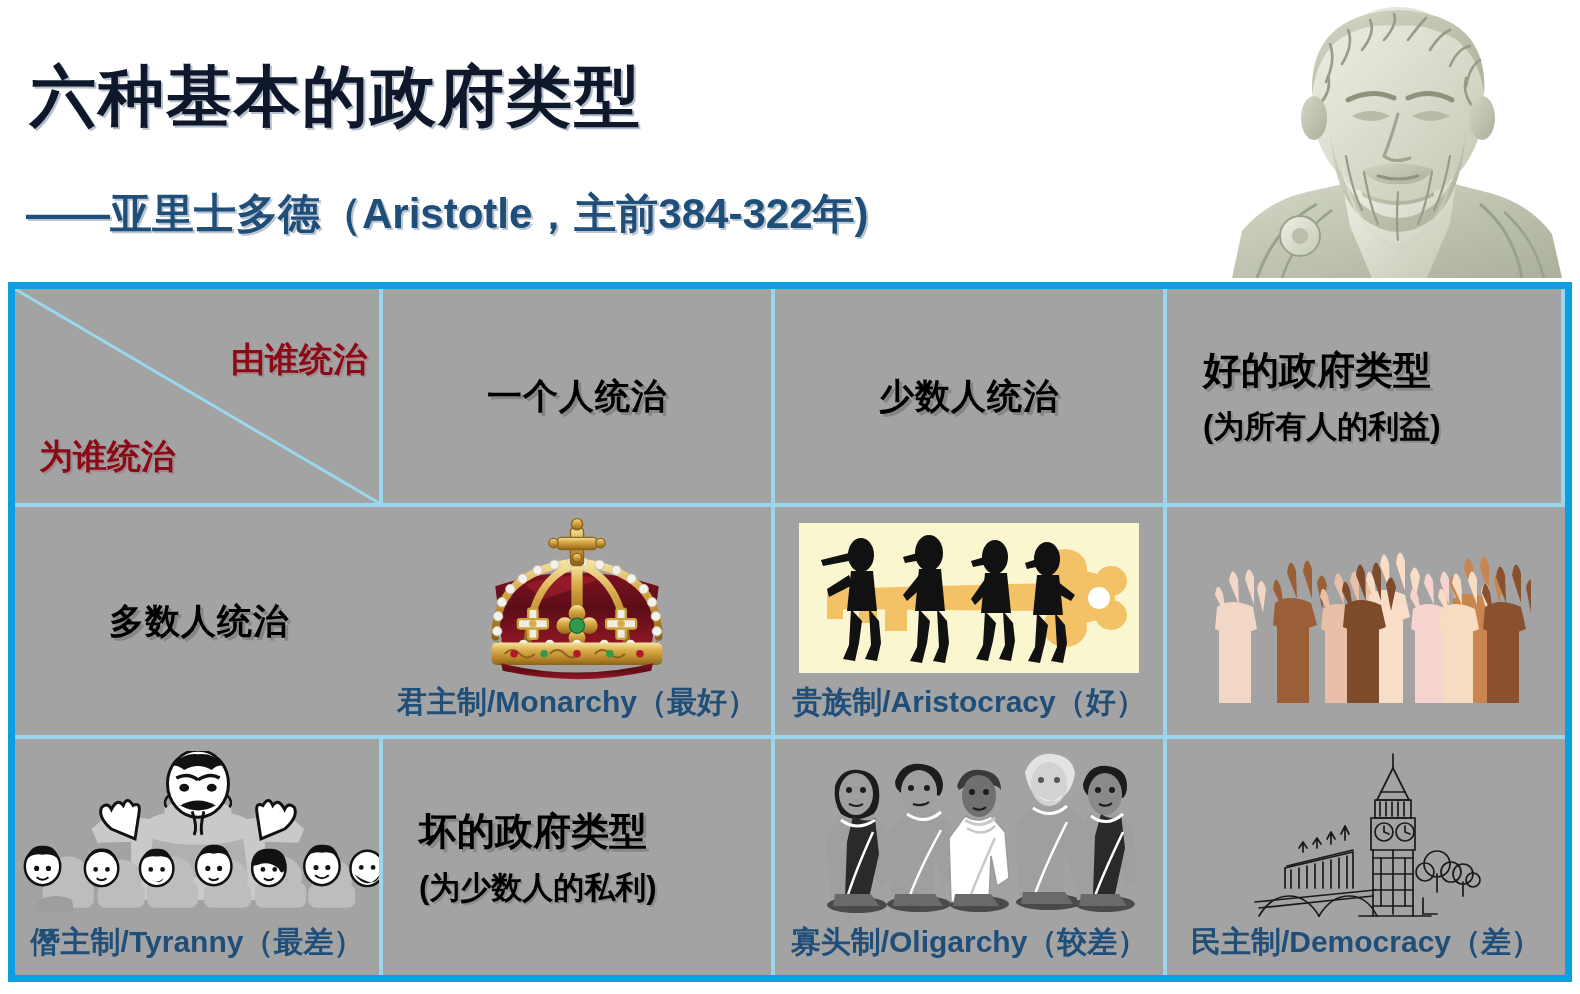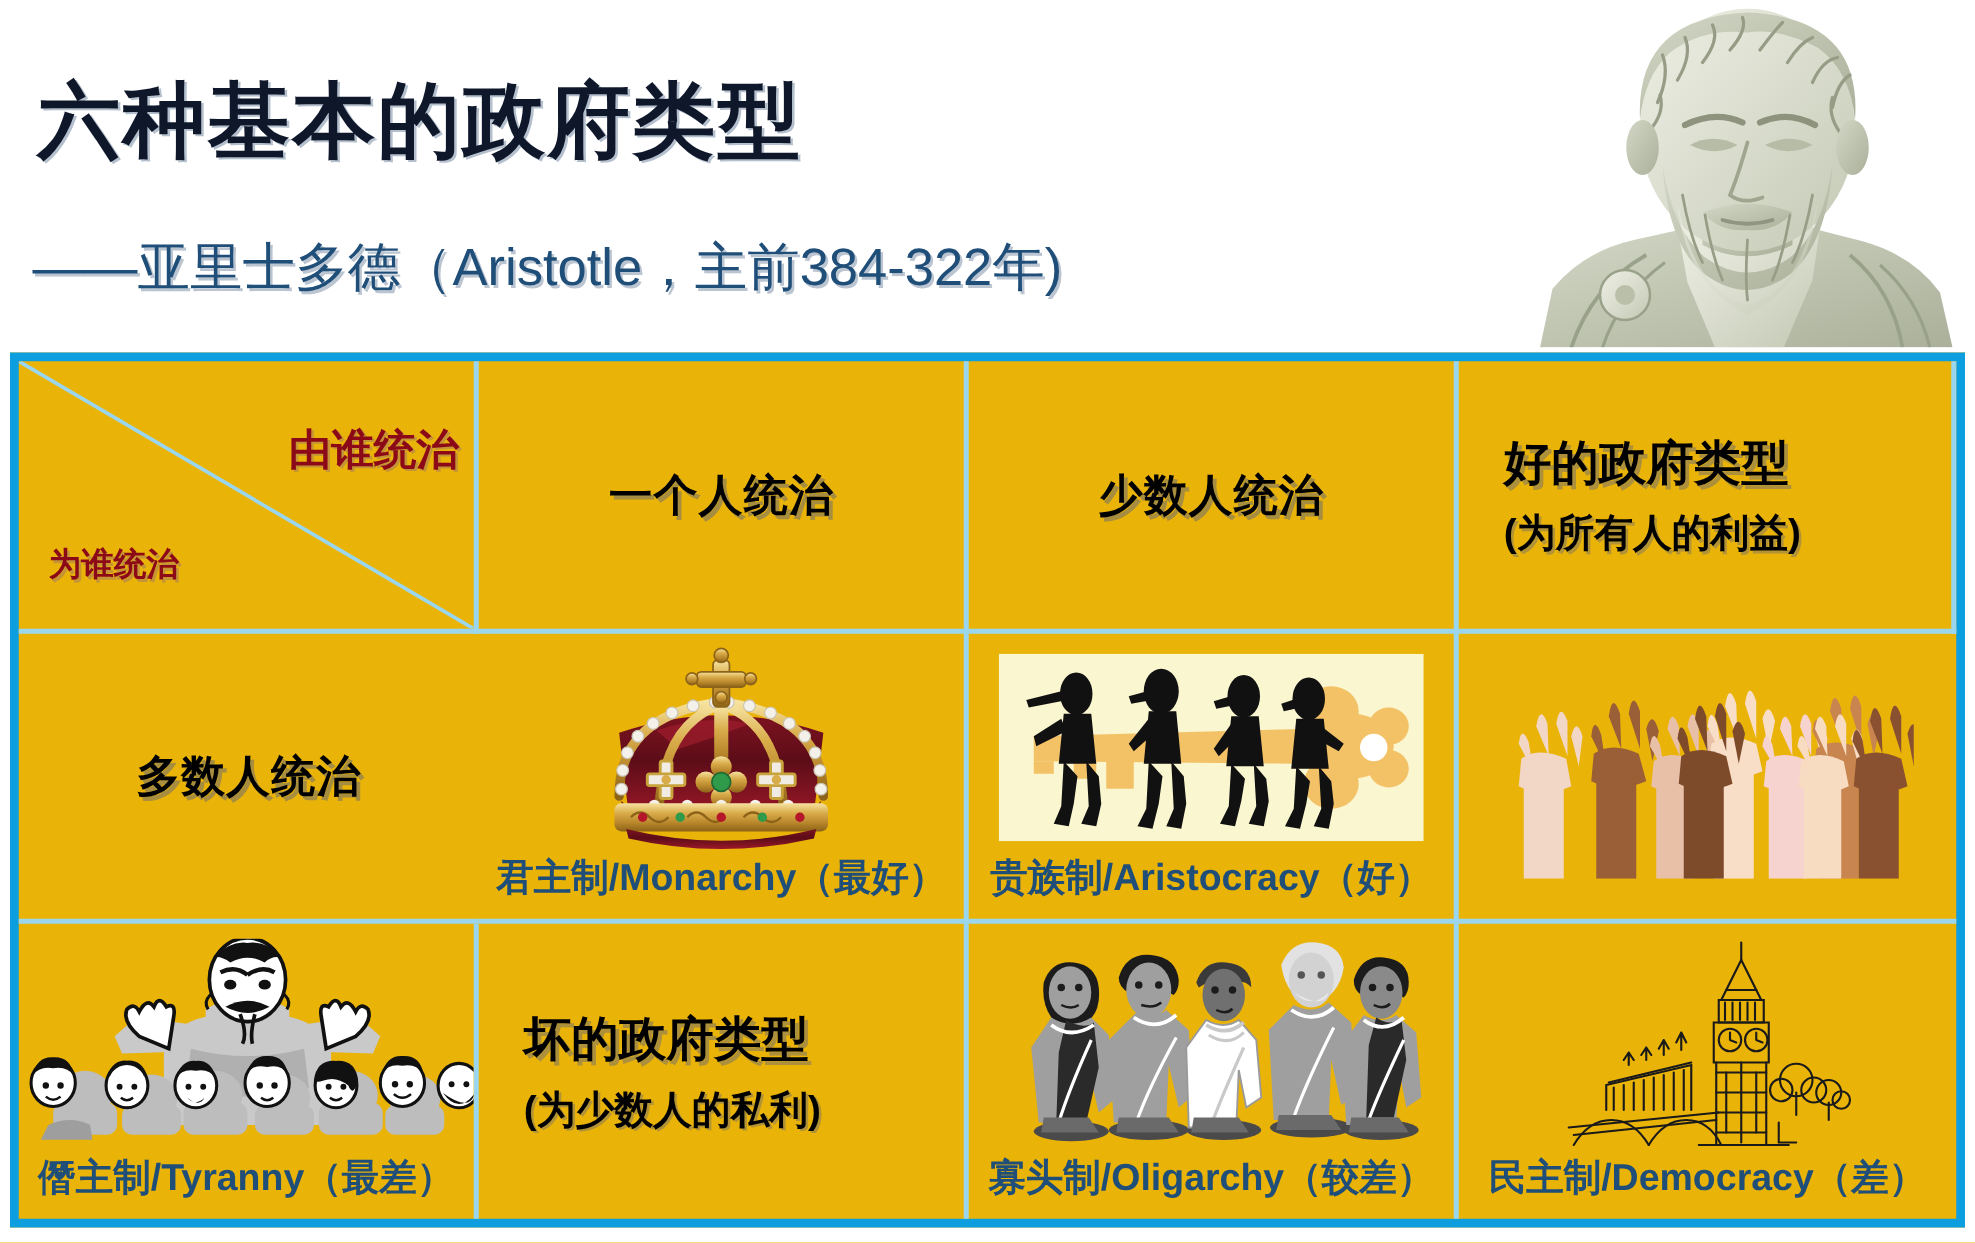--- a/index.html
+++ b/index.html
@@ -15,36 +15,36 @@
   #header{position:absolute;left:0;top:0;width:1580px;height:278px;}
   #title{
     position:absolute;left:30px;top:52px;
     font-size:66px;font-weight:bold;letter-spacing:2px;
     color:#0f172a;
     text-shadow:2px 2px 0 rgba(120,140,165,.55);
     white-space:nowrap;
   }
   #subtitle{
     position:absolute;left:26px;top:186px;
-    font-size:42px;font-weight:normal;letter-spacing:0px;
+    font-size:42px;font-weight:bold;letter-spacing:0px;
     color:#1f4e79;
     text-shadow:2px 2px 0 rgba(120,140,165,.5);
     white-space:nowrap;
   }
 
   
   #bust-wrap{position:absolute;left:1222px;top:-4px;width:350px;height:282px;overflow:hidden;}
   #bust-wrap svg{display:block;}
 
   
   #table{
     position:absolute;left:8px;top:282px;
     width:1564px;height:700px;
     border:7px solid #0d9ee0;
-    background:#eab308;
+    background:#a3a3a3;
     box-sizing:border-box;
   }
   #grid{
     position:absolute;left:0;top:0;right:0;bottom:0;
     display:grid;
     grid-template-columns:368px 392px 392px 398px;
     grid-template-rows:218px 232px 236px;
   }
   .cell{
     position:relative;
@@ -63,21 +63,21 @@
     pointer-events:none;
   }
   #corner .lbl-top{
     position:absolute;right:12px;top:48px;
     font-size:34px;font-weight:bold;color:#8c0a18;
     text-shadow:2px 2px 0 rgba(150,110,110,.45);
     white-space:nowrap;
   }
   #corner .lbl-bottom{
     position:absolute;left:24px;top:145px;
-    font-size:26px;font-weight:bold;color:#8c0a18;
+    font-size:34px;font-weight:bold;color:#8c0a18;
     text-shadow:2px 2px 0 rgba(150,110,110,.45);
     white-space:nowrap;
     font-family:Liberation Mono, monospace;
   }
 
   
   .colhead{
     display:flex;align-items:center;justify-content:center;
     font-size:35px;font-weight:bold;color:#000000;
     text-shadow:3px 3px 0 rgba(110,110,110,.55);

